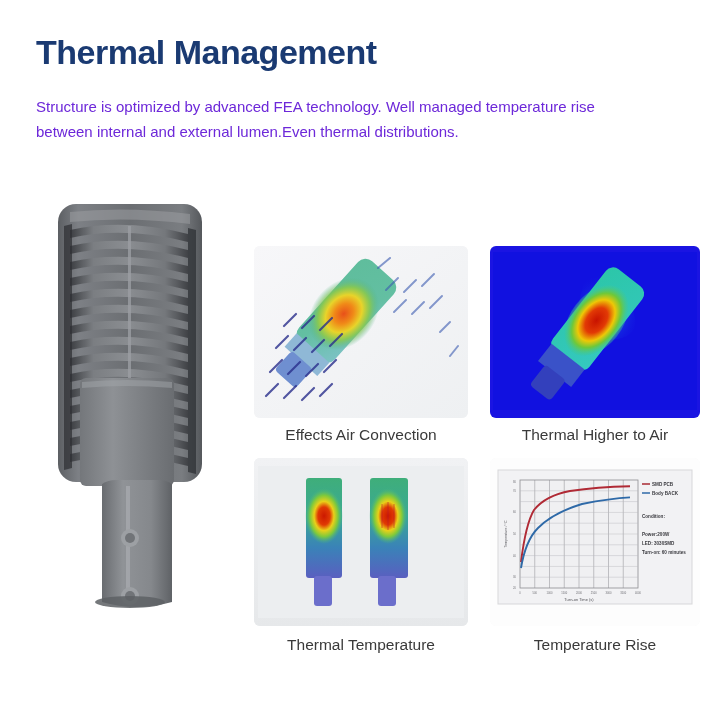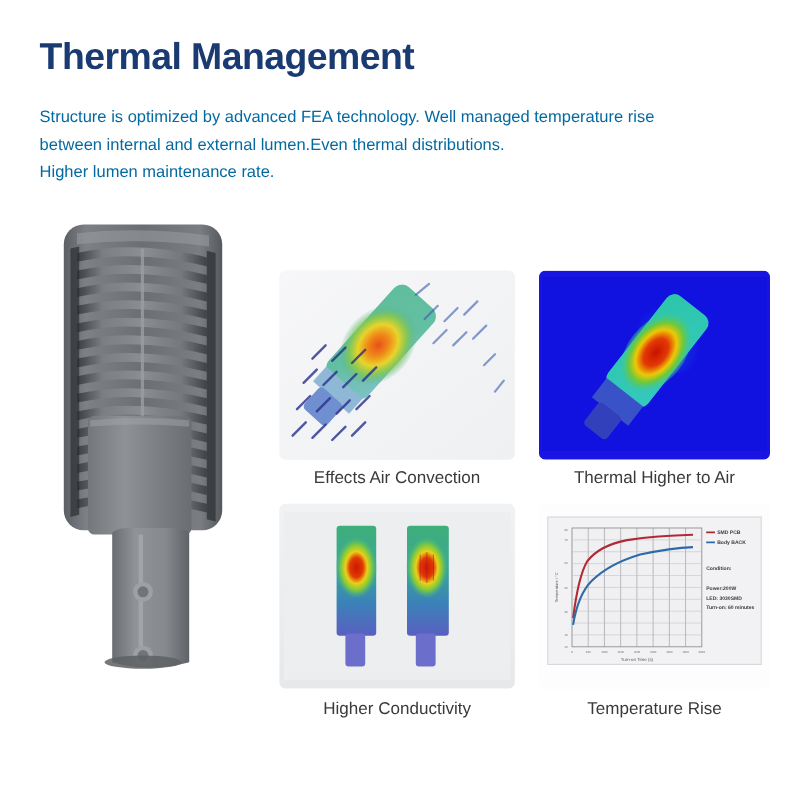--- a/index.html
+++ b/index.html
@@ -12,21 +12,21 @@
   .page { position: relative; width: 720px; height: 720px; background: #fff; }
 
   
   .title {
     position: absolute; left: 36px; top: 30px;
     font-size: 34px; font-weight: bold; letter-spacing: -0.5px;
     color: #1a3a72; line-height: 44px; white-space: nowrap;
   }
   .body-copy {
     position: absolute; left: 36px; top: 94px; width: 560px;
-    font-size: 15px; line-height: 25px; color: #0369a1;
+    font-size: 15px; line-height: 25px; color: #6d28d9;
   }
   .body-copy .ln { display: block; white-space: nowrap; }
 
   
   .product { position: absolute; left: 44px; top: 196px; width: 200px; height: 470px; }
 
   
   .panel { position: absolute; border-radius: 6px; overflow: hidden; }
   .p-tl { left: 254px; top: 246px; width: 214px; height: 172px; background: #f4f4f6; }
   .p-tr { left: 490px; top: 246px; width: 210px; height: 172px; background: #f7f7f8; }
@@ -47,21 +47,20 @@
 </head>
 <body>
 
 <div class="page">
 
   <div class="title" style="color: rgb(26, 58, 114);">Thermal Management</div>
 
   <div class="body-copy">
     <span class="ln">Structure is optimized by advanced FEA technology. Well managed temperature rise</span>
     <span class="ln">between internal and external lumen.Even thermal distributions.</span>
-    <span class="ln">Higher lumen maintenance rate.</span>
   </div>
 
   <div class="product">
     <svg width="200" height="470" viewBox="0 0 200 470">
       <defs>
         <linearGradient id="shellG" x1="0" y1="0" x2="1" y2="0">
           <stop offset="0%" stop-color="#5c5f63"></stop>
           <stop offset="14%" stop-color="#7d8085"></stop>
           <stop offset="50%" stop-color="#6b6e72"></stop>
           <stop offset="86%" stop-color="#7a7d81"></stop>
@@ -255,21 +254,21 @@
         <rect x="124" y="118" width="18" height="30" rx="3" fill="#6b6ecb"></rect>
         <ellipse cx="134" cy="58" rx="19" ry="28" fill="url(#coreBL)"></ellipse>
         <g stroke="#b8182a" stroke-width="1" opacity="0.55">
           <line x1="128" y1="46" x2="128" y2="70"></line>
           <line x1="134" y1="44" x2="134" y2="72"></line>
           <line x1="140" y1="46" x2="140" y2="70"></line>
         </g>
       </g>
     </svg>
   </div>
-  <div class="caption cap-bl">Higher Conductivity</div>
+  <div class="caption cap-bl">Thermal Temperature</div>
 
   <div class="panel p-br">
     <svg width="210" height="168" viewBox="0 0 210 168">
       <rect width="210" height="168" fill="#fdfdfd"></rect>
       <rect x="8" y="12" width="194" height="134" fill="#f2f2f4" stroke="#d7d7da"></rect>
 
       <rect id="plot" x="30" y="22" width="118" height="108" fill="#f0f0f2" stroke="#8d8d92" stroke-width="0.8"></rect>
 
       <g stroke="#8d8d92" stroke-width="0.6" opacity="0.85">
         <line x1="44.75" y1="22" x2="44.75" y2="130"></line>

